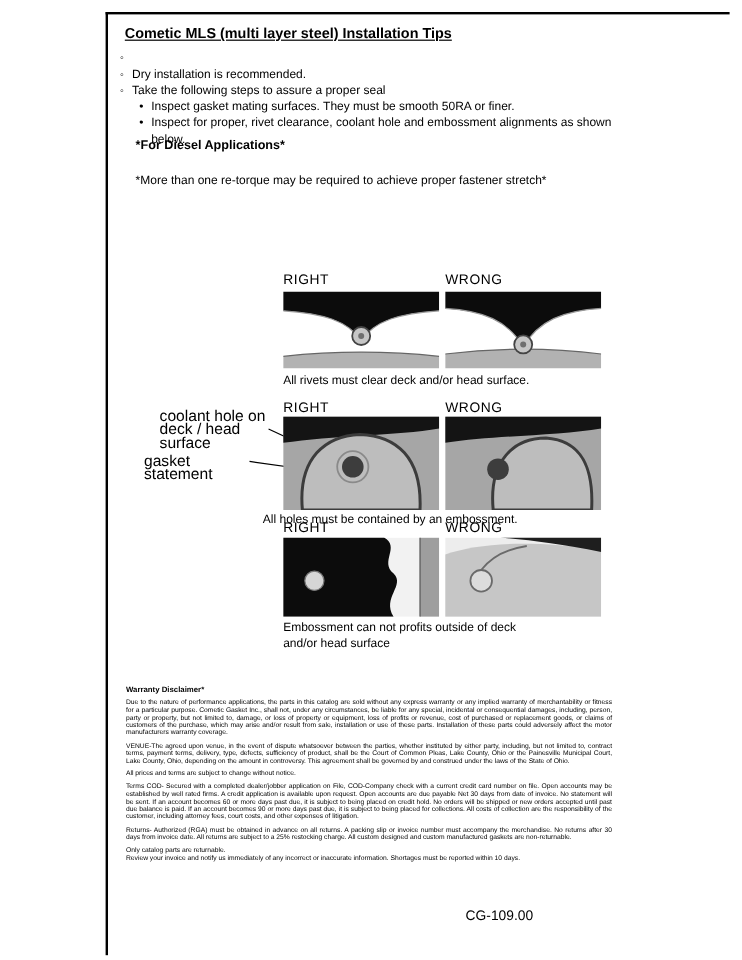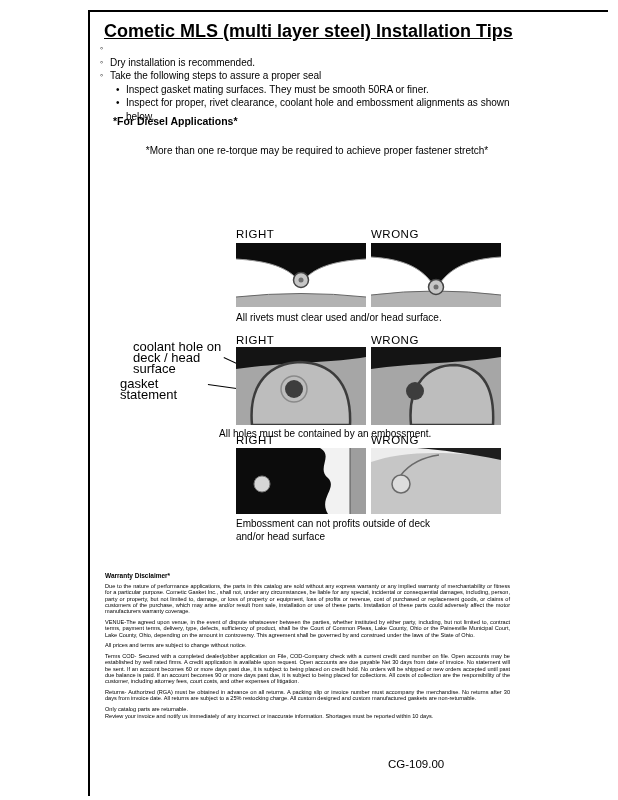--- a/index.html
+++ b/index.html
@@ -4,34 +4,34 @@
 <style>
   html,body { margin:0; padding:0; background:#ffffff; }
   .page {
     position:relative; width:618px; height:800px; background:#ffffff;
     font-family:"Liberation Sans", sans-serif; color:#000; overflow:hidden;
   }
   .border-top { position:absolute; left:88px; top:10px; width:520px; height:2px; background:#000; }
   .border-left { position:absolute; left:88px; top:10px; width:2px; height:786px; background:#000; }
 
   .title {
-    position:absolute; left:104px; top:21px; font-size:18px; font-weight:bold;
+    position:absolute; left:104px; top:21px; font-size:12px; font-weight:bold;
     text-decoration:underline;
   }
 
   .tips-list { position:absolute; left:100px; top:42px; width:430px; font-size:10px; }
   .bullet-row { display:flex; align-items:flex-start; line-height:13.5px; }
   .bullet-row .glyph { width:10px; flex:0 0 10px; font-size:9px; line-height:13.5px; }
   .sub { margin-left:16px; }
   .sub .glyph { font-size:10px; }
 
   .diesel { position:absolute; left:113px; top:115px; width:408px; }
   .diesel h2 { margin:0 0 17px 0; font-size:10.5px; font-weight:bold; }
   .diesel p { margin:0 0 9px 0; font-size:10px; line-height:13px; }
-  .diesel .note { margin-top:12px;text-align:center; }
+  .diesel .note { margin-top:12px; }
 
   .dlabel { position:absolute; width:130px; font-size:11.5px; letter-spacing:0.5px; }
   .dimg { position:absolute; width:130px; }
   .dimg svg { display:block; }
   .dcaption { position:absolute; font-size:10px; line-height:12.5px; }
 
   .callout { position:absolute; font-size:13px; line-height:11px; }
   .pointer-line { position:absolute; height:1px; background:#000; transform-origin:left top; }
 
   .legal { position:absolute; left:105px; top:572px; width:405px; }
@@ -96,21 +96,21 @@
     <svg viewBox="0 0 130 64" width="130" height="64">
       <rect width="130" height="64" fill="#ffffff"></rect>
       <path d="M0 0 H130 V14 C98 16 78 24 65 46 C52 24 32 16 0 14 Z" fill="#0c0c0c"></path>
       <path d="M0 14 C32 16 52 24 65 46 C78 24 98 16 130 14" fill="none" stroke="#9a9a9a" stroke-width="1"></path>
       <path d="M0 52 Q65 44 130 52 L130 64 L0 64 Z" fill="#b2b2b2"></path>
       <path d="M0 52 Q65 44 130 52" fill="none" stroke="#666" stroke-width="1"></path>
       <circle cx="65" cy="44" r="7.5" fill="#c6c6c6" stroke="#444" stroke-width="1.5"></circle>
       <circle cx="65" cy="44" r="2.5" fill="#6f6f6f"></circle>
     </svg>
   </div>
-  <div class="dcaption" style="left:236px; top:312px;">All rivets must clear used and/or head surface.</div>
+  <div class="dcaption" style="left:236px; top:312px;">All rivets must clear deck and/or head surface.</div>
 
   <div class="dlabel" style="left:236px; top:334px;">RIGHT</div>
   <div class="dlabel" style="left:371px; top:334px;">WRONG</div>
 
   <div class="callout" style="left:133px; top:341px; width:90px;">coolant hole on deck / head surface</div>
   <div class="callout" style="left:120px; top:378px; width:95px;">gasket statement</div>
   <div class="pointer-line" style="left:224px; top:357px; width:72px; transform:rotate(25deg);"></div>
   <div class="pointer-line" style="left:208px; top:384px; width:62px; transform:rotate(8deg);"></div>
 
   <div class="dimg" style="left:236px; top:347px;">

